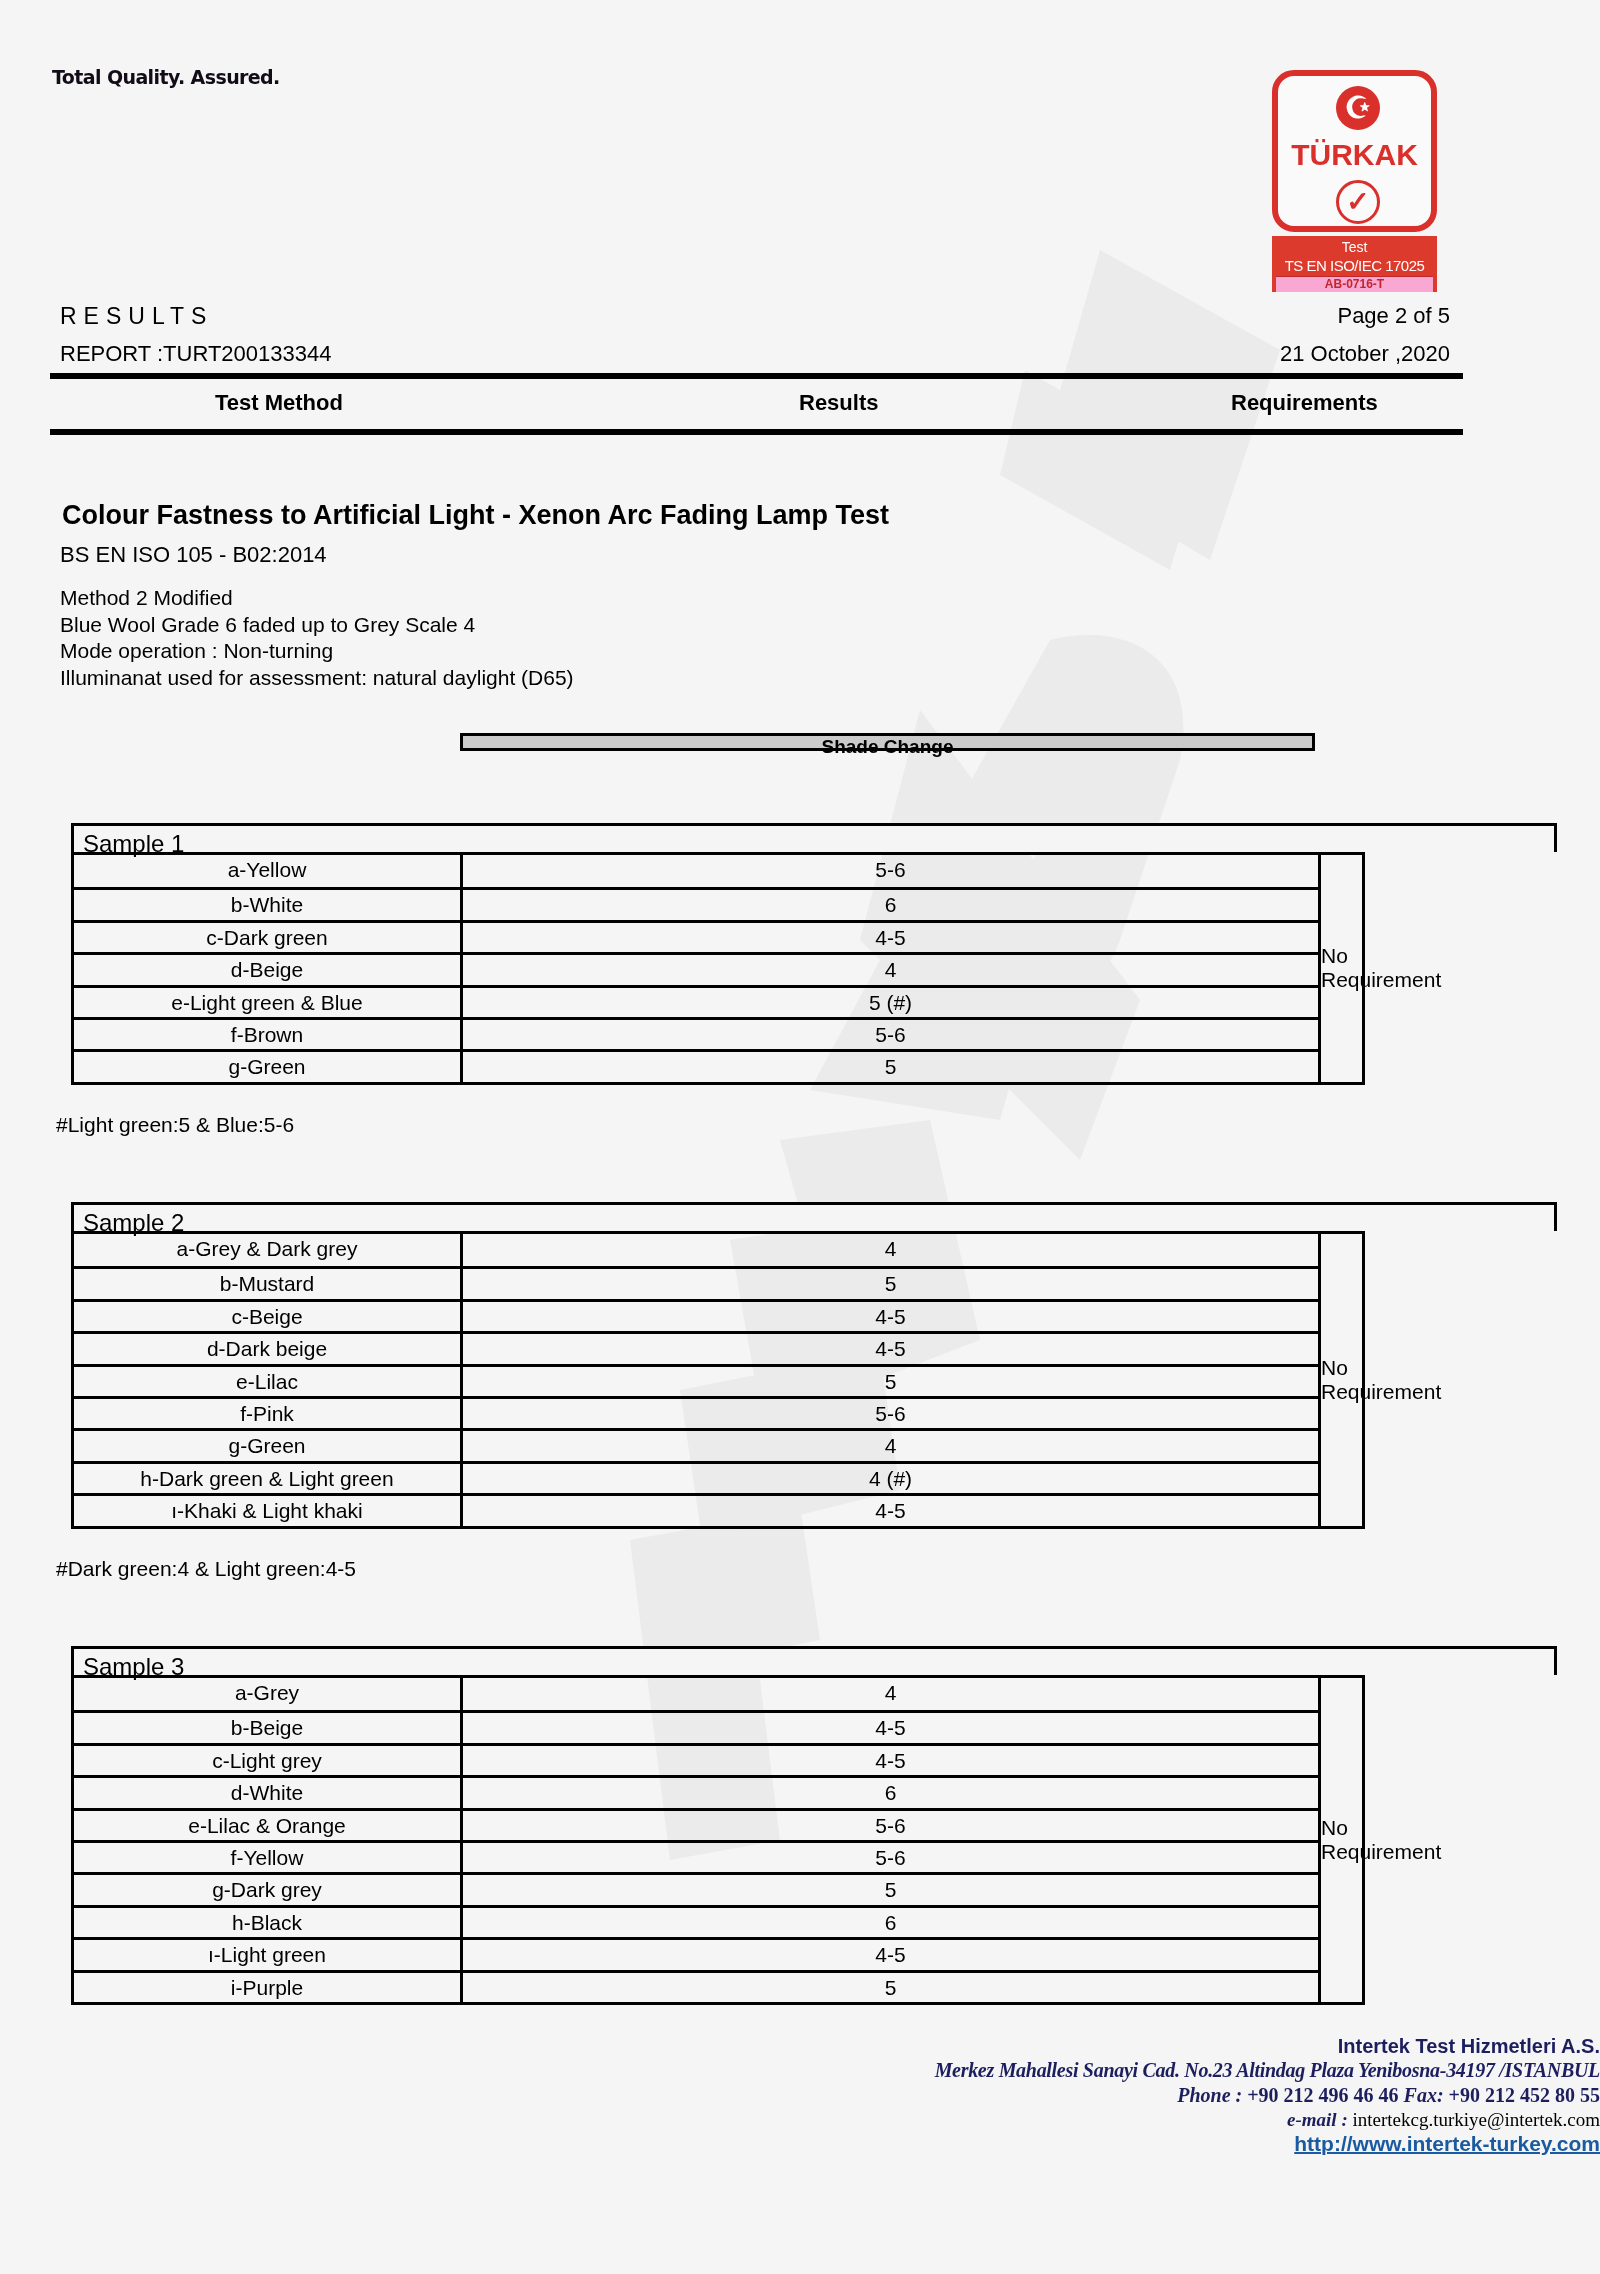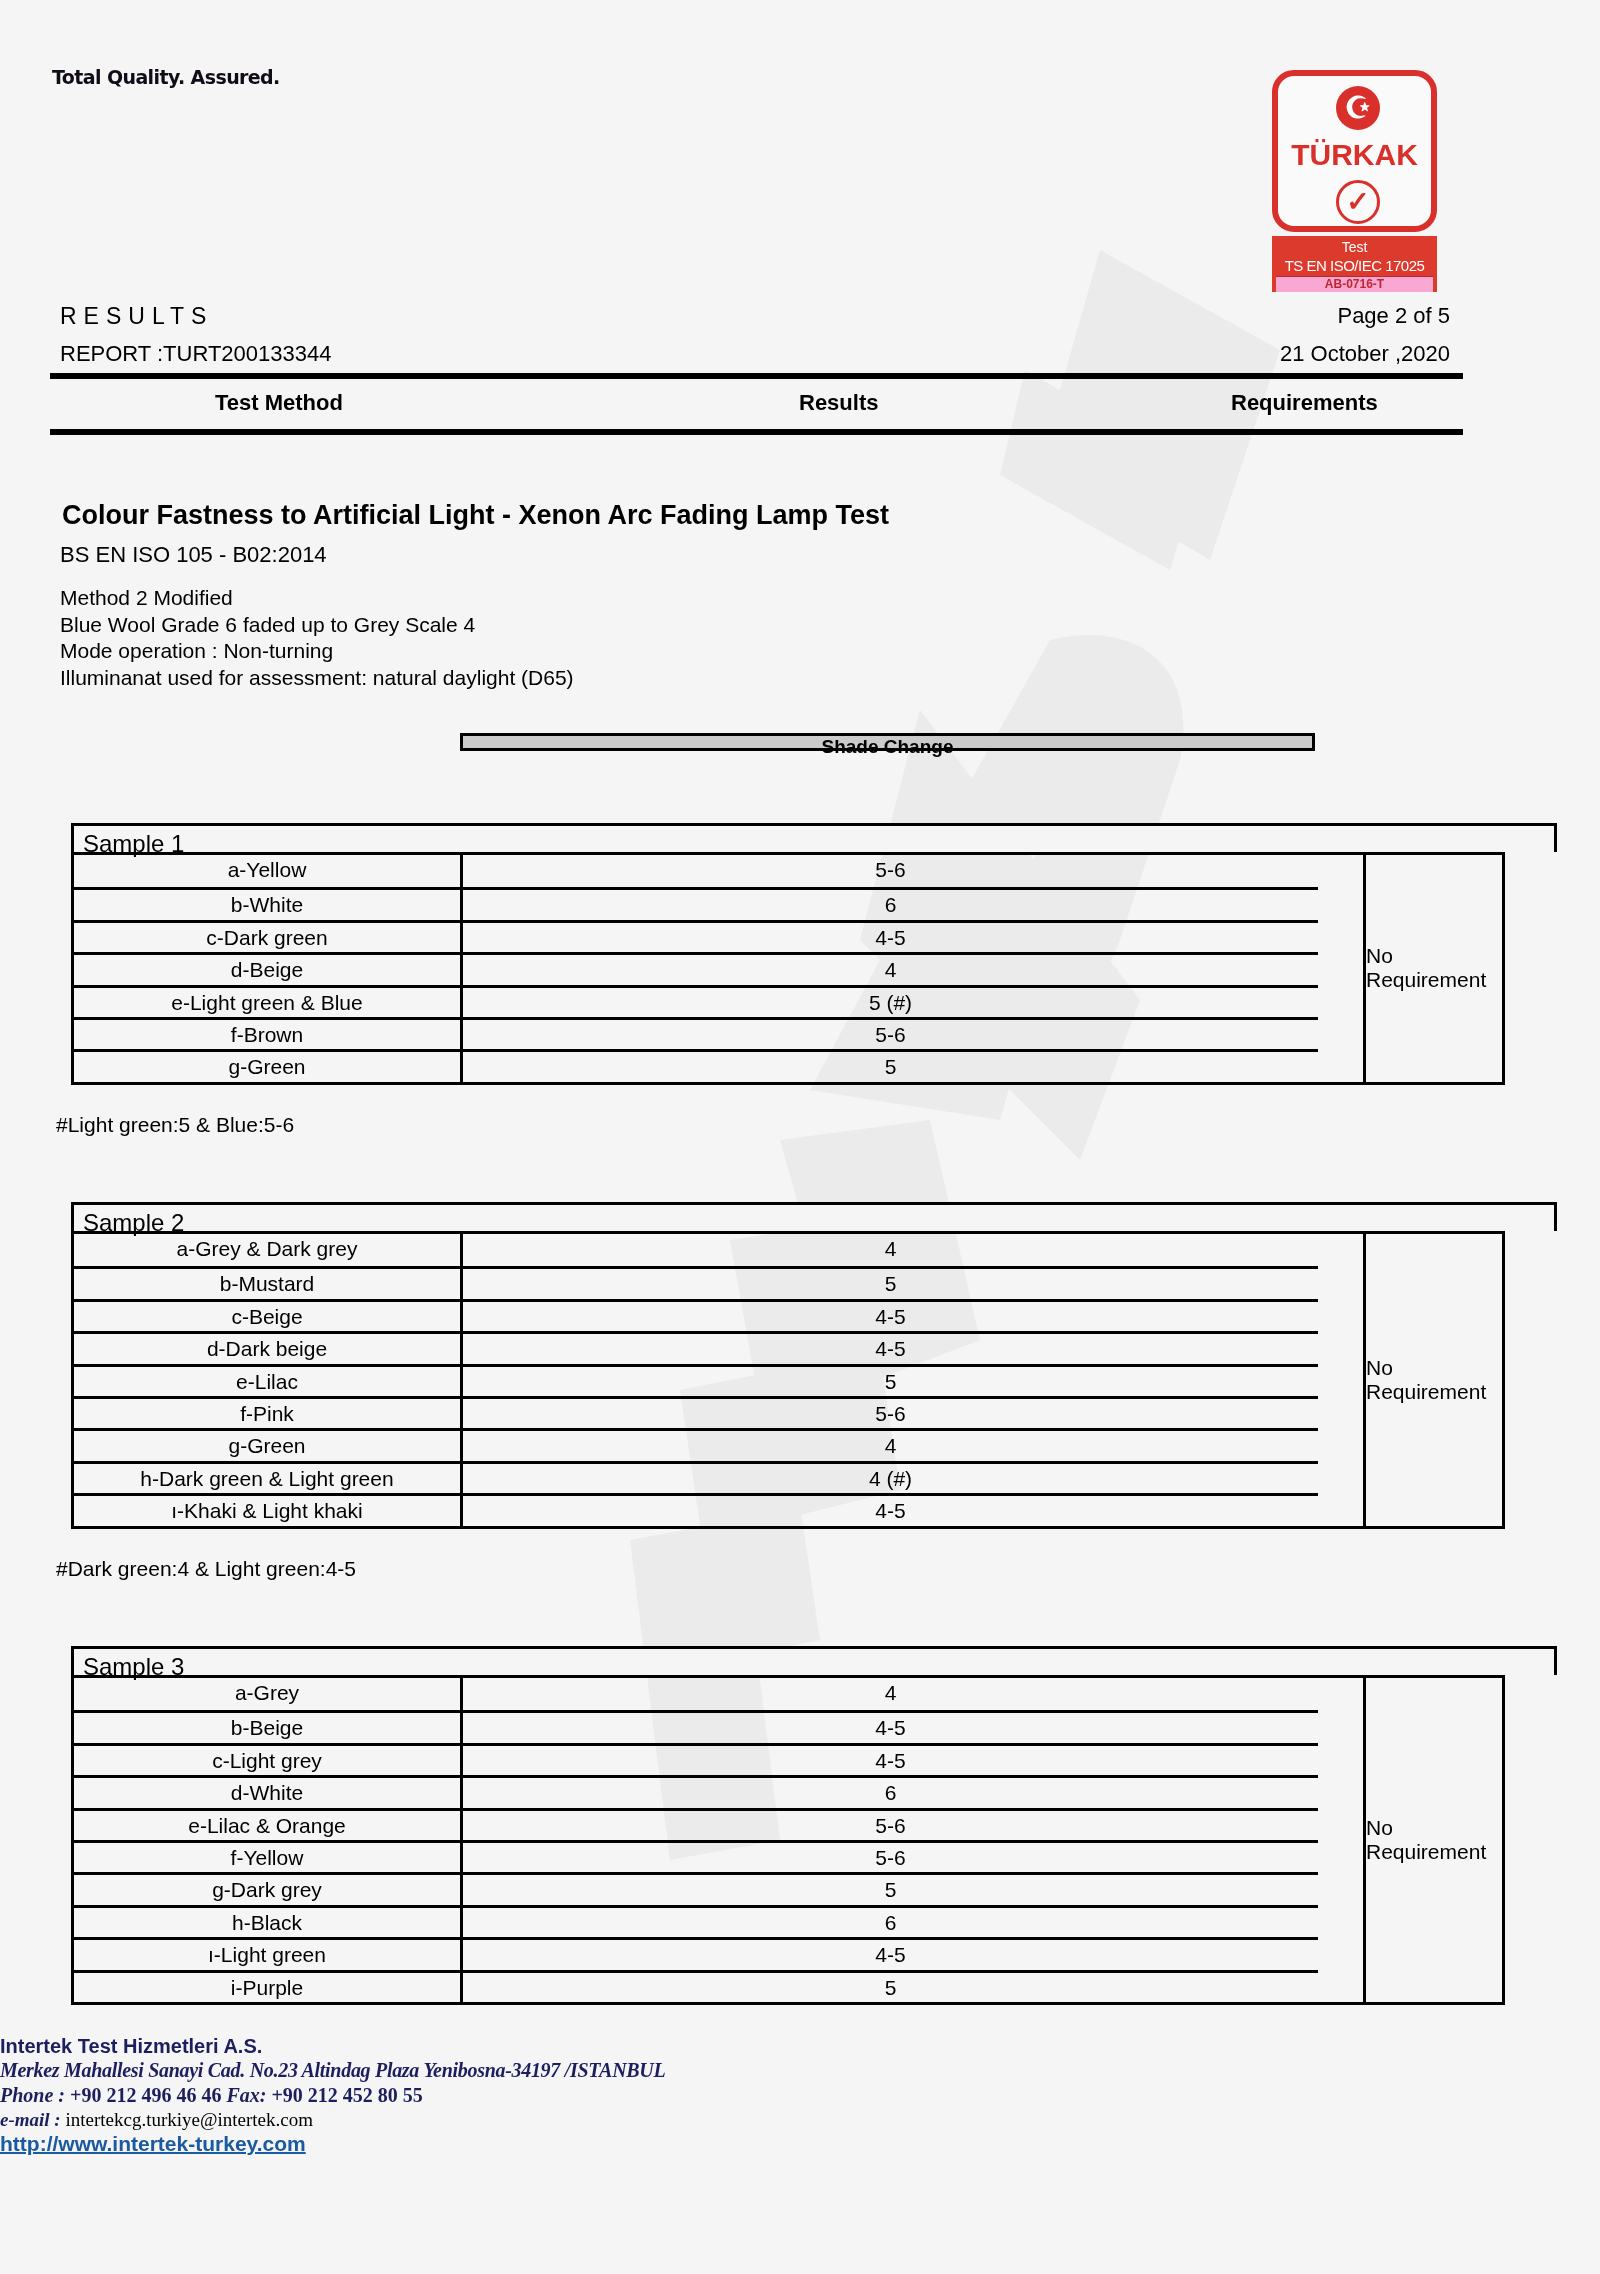--- a/index.html
+++ b/index.html
@@ -39,32 +39,32 @@
   
   .test-title { left: 62px; top: 500px; font-size: 27px; font-weight: bold; }
   .test-std { left: 60px; top: 542px; font-size: 22px; }
   .desc { left: 60px; font-size: 21px; line-height: 27px; }
 
   .shade-bar { left: 460px; top: 733px; width: 855px; height: 18px; border: 3px solid #000; background: #cbcbcb; text-align: center; font-size: 19px; font-weight: bold; line-height: 22px; }
 
   
   .sample { position: absolute; left: 71px; width: 1486px; }
   .sample-head { height: 29px; border: 3px solid #000; border-bottom: none; font-size: 24px; line-height: 36px; padding-left: 9px; background: #f5f5f5; }
-  .sample-body { position: relative; width: 1434px; border: 3px solid #000; border-top: 3px solid #000; display: flex; gap: 45px; }
+  .sample-body { position: relative; width: 1294px; border: 3px solid #000; border-top: 3px solid #000; display: flex; }
   .sample-rows { width: 1244px; }
   .srow { display: flex; height: 32.4px; border-top: 3px solid #000; }
   .srow:first-child { border-top: none; }
   .scell-name { width: 389px; border-right: 3px solid #000; text-align: center; font-size: 21px; line-height: 30px; white-space: nowrap; overflow: hidden; }
   .scell-val { width: 855px; text-align: center; font-size: 21px; line-height: 30px; }
   .sample-req { flex: 1; border-left: 3px solid #000; display: flex; align-items: center; justify-content: center; font-size: 21px; }
 
   .note { left: 56px; font-size: 21px; }
 
   
-  .footer { left: 0; width: 1600px; text-align: left; color: #1c1e5e; }
+  .footer { left: 0; width: 1600px; text-align: right; color: #1c1e5e; }
   .f-company { top: 2035px; font-size: 20px; font-weight: bold; }
   .f-addr { top: 2059px; font-family: "Liberation Serif", serif; font-style: italic; font-weight: bold; font-size: 20px; letter-spacing: -0.3px; }
   .f-phone { top: 2084px; font-family: "Liberation Serif", serif; font-size: 20px; font-weight: bold; }
   .f-email { top: 2109px; font-family: "Liberation Serif", serif; font-size: 19px; color: #000; }
   .f-email i { font-weight: bold; color: #1c1e5e; }
   .f-url { top: 2132px; font-size: 21px; font-weight: bold; color: #1a5aa0; text-decoration: underline; text-decoration-thickness: 2px; }
   .italic-bold { font-style: italic; font-weight: bold; }
 </style>
 </head>
 <body>

